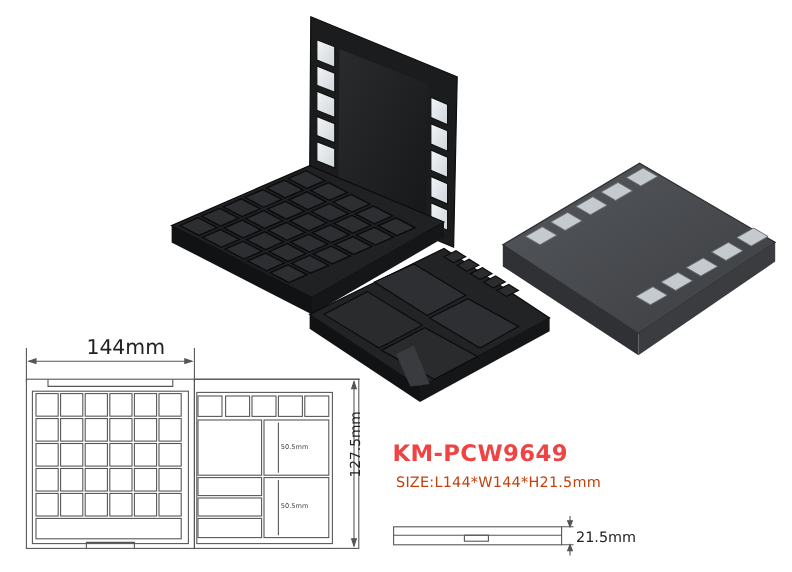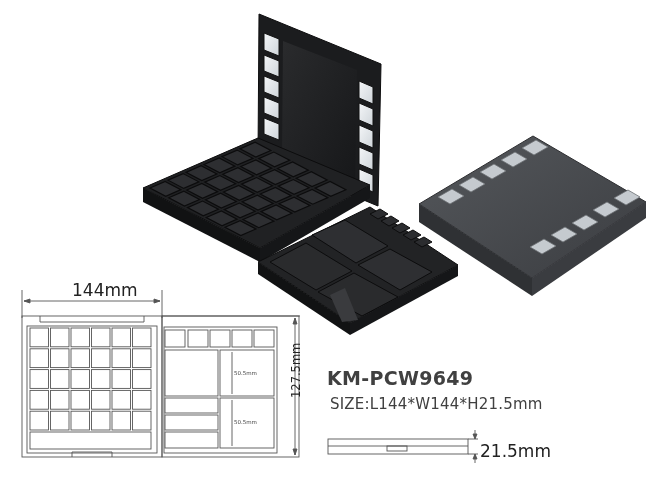--- a/index.html
+++ b/index.html
@@ -1,26 +1,26 @@
 <!DOCTYPE html>
 <html><head>
 <meta charset="utf-8">
 <style>
   html, body { margin:0; padding:0; background:#ffffff; }
   body { width:660px; height:477px; position:relative; overflow:hidden;
          font-family:"DejaVu Sans", sans-serif; }
   svg { position:absolute; left:0; top:0; }
   .model { position:absolute; left:327px; top:367px; font-family:"DejaVu Sans", sans-serif;
-           font-weight:bold; font-size:19px; color:#404040; letter-spacing:0.3px; }
+           font-weight:bold; font-size:19px; color:#ef4444; letter-spacing:0.3px; }
   .size  { position:absolute; left:330px; top:395px; font-family:"DejaVu Sans", sans-serif;
-           font-size:15px; color:#404040; letter-spacing:0.2px; }
+           font-size:12px; color:#c2410c; letter-spacing:0.2px; }
   .dim-144 { position:absolute; left:72px; top:280px; font-size:17px; color:#222; }
   .dim-127 { position:absolute; left:289px; top:398px; font-size:11.5px; color:#222;
              transform:rotate(-90deg); transform-origin:0 0; white-space:nowrap; }
-  .dim-215 { position:absolute; left:480px; top:441px; font-size:17px; color:#222; }
+  .dim-215 { position:absolute; left:480px; top:441px; font-size:12px; color:#222; }
   .dim-505a { position:absolute; left:234px; top:370px; font-size:5.5px; color:#444; }
   .dim-505b { position:absolute; left:234px; top:419px; font-size:5.5px; color:#444; }
 </style>
 </head>
 <body>
 
 <svg width="660" height="477" viewBox="0 0 660 477">
   <defs>
     <linearGradient id="lidGrad" x1="0" y1="0" x2="1" y2="1">
       <stop offset="0" stop-color="#2a2b2d"></stop>

